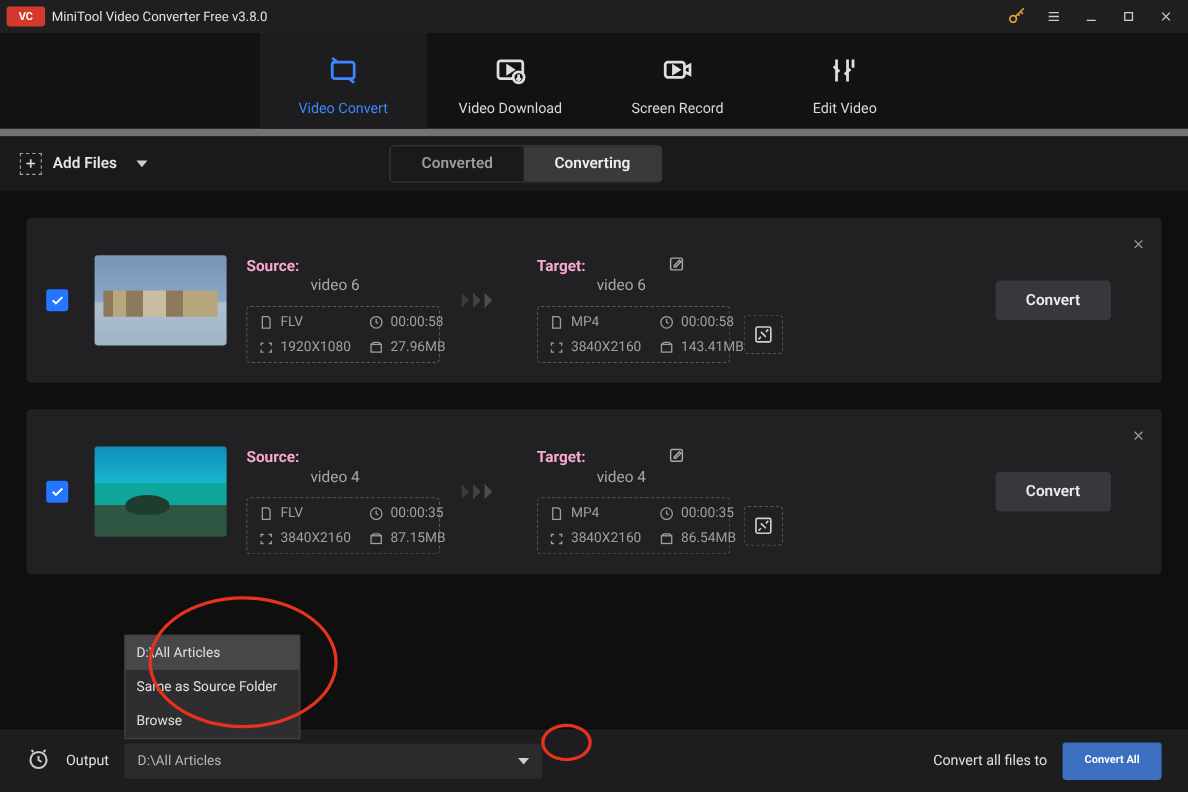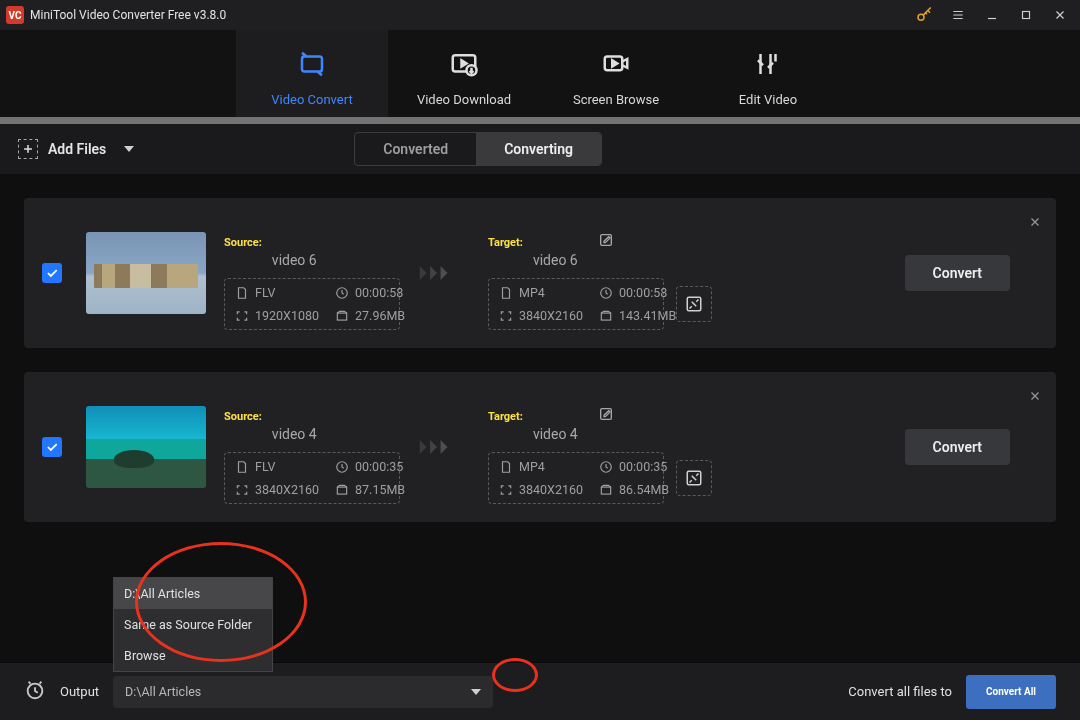--- a/index.html
+++ b/index.html
@@ -1,18 +1,18 @@
 <!DOCTYPE html>
 <html><head>
 <meta charset="utf-8">
 <style>
   * { box-sizing: border-box; margin: 0; padding: 0; font-family: -apple-system, BlinkMacSystemFont, "Segoe UI", Roboto, Arial, sans-serif; }
   html, body { width: 1080px; height: 720px; background:#0f0f10; color:#c9c9c9; overflow: hidden; }
   .titlebar { height: 30px; background:#1f1f21; display:flex; align-items:center; padding-left:6px; padding-right:6px; font-size:12px; }
-  .titlebar .logo { width:18px; height:18px; background:#d43a2b; border-radius:3px; display:flex; align-items:center; justify-content:center; color:#fff; font-size:10px; font-weight:700; margin-right:6px; }
+  .titlebar .logo { width:35px; height:18px; background:#d43a2b; border-radius:3px; display:flex; align-items:center; justify-content:center; color:#fff; font-size:10px; font-weight:700; margin-right:6px; }
   .titlebar .title { color:#e3e3e3; }
   .titlebar .spacer { flex:1; }
   .win-btn { width:28px; height:20px; display:flex; align-items:center; justify-content:center; color:#cfcfcf; margin-left:6px; cursor:pointer; }
   .win-btn svg { width:14px; height:14px; }
   .key-icon svg { width:18px; height:18px; color:#e5a02e; }
 
   .navtabs { height:94px; background:#121213; display:flex; justify-content:center; border-bottom:7px solid #737373;}
   .navtab { width:152px; display:flex; flex-direction:column; align-items:center; justify-content:flex-end; padding-bottom:10px; gap:10px; color:#d8d8d8; font-size:13px; cursor:pointer;}
   .navtab.active { background:#1d1d1f; color:#3e86ff; }
   .navtab .nicon { height:36px; display:flex; align-items:center; justify-content:center; }
@@ -35,21 +35,21 @@
   .thumb.city { background: linear-gradient(to bottom, #7a95b4 0%, #8aa6c6 50%, #b0c0d0 54%, #9cb4c6 100%);
                 position:relative;}
   .thumb.city::after{content:""; position:absolute; left:8px; right:8px; top:32px; height:24px;
      background: linear-gradient(to right, #8c7a5a 0 8%, #b7a67e 8% 20%, #8c7a5a 20% 35%, #c8bda0 35% 55%, #8c7a5a 55% 70%, #b7a67e 70% 100%);
      border-radius:1px;}
   .thumb.beach { background: linear-gradient(to bottom, #0f8fb9 0%, #18b6cf 40%, #0fa79c 40% 65%, #2d5743 65% 100%); position:relative;}
   .thumb.beach::after{content:""; position:absolute; left:28px; top:44px; width:40px; height:18px; background:#1f3d2e; border-radius:50% 50% 40% 40%;}
 
   .col { display:flex; flex-direction:column; gap:8px; }
   .lblrow { display:flex; align-items:center; gap:10px; margin-bottom:2px; }
-  .lbl-strong { color:#fde047; font-size:11px; font-weight:700; }
+  .lbl-strong { color:#f9a8d4; font-size:14px; font-weight:700; }
   .lbl-val { color:#a8a8a8; font-size:14px;margin-top:36px; }
   .specbox { border:1px dashed #5a5a5d; border-radius:4px; padding:6px 10px; display:grid; grid-template-columns: 1fr 1fr; row-gap:8px; column-gap:16px; width:176px; }
   .spec { display:flex; align-items:center; gap:6px; color:#9f9f9f; font-size:12.5px; white-space:nowrap;}
   .spec svg { width:14px; height:14px; flex-shrink:0; }
   .arrows { margin:0 18px; display:flex; align-items:center; color:#5e5e62; }
   .arrows svg { width:52px; height:22px; }
   .editicon { color:#a8a8a8; cursor:pointer; margin-left:10px; }
   .editicon svg { width:16px; height:16px; }
   .settings-sq { width:36px; height:36px; border:1px dashed #5a5a5d; border-radius:4px; display:flex; align-items:center; justify-content:center; margin-left:12px; cursor:pointer;}
   .settings-sq svg { width:18px; height:18px; color:#d0d0d0;}
@@ -132,21 +132,21 @@
     <span>Video Download</span>
   </div>
   <div class="navtab">
     <div class="nicon">
       <svg viewBox="0 0 24 24" fill="none" stroke="#dedede" stroke-width="2">
           <rect x="3" y="6" width="14" height="11" rx="2"></rect>
           <polygon points="9,9 9,14 13,11.5" fill="#dedede"></polygon>
           <path d="M17 10l4-2v7l-4-2"></path>
         </svg>
     </div>
-    <span>Screen Browse</span>
+    <span>Screen Record</span>
   </div>
   <div class="navtab">
     <div class="nicon">
       <svg viewBox="0 0 24 24" fill="none" stroke="#dedede" stroke-width="2">
           <path d="M6 4v16"></path>
           <path d="M4 9l4 4"></path>
           <path d="M14 4v16"></path>
           <path d="M12 15l4-4"></path>
           <path d="M18 4v6"></path>
         </svg>

